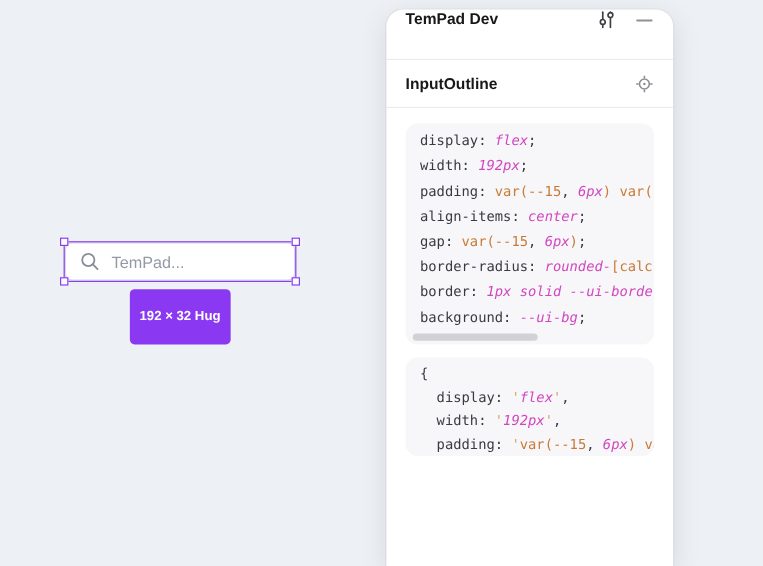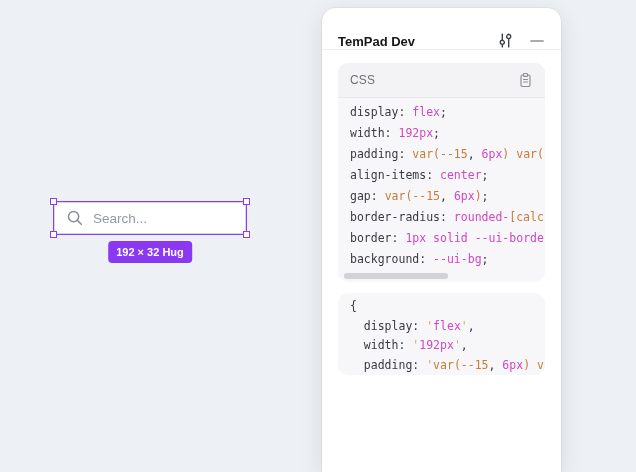--- a/index.html
+++ b/index.html
@@ -32,33 +32,33 @@
     background: #fff; border: 1.5px solid #8b3df2;
   }
   .handle.tl { left: -4px; top: -4px; }
   .handle.tr { right: -4px; top: -4px; }
   .handle.bl { left: -4px; bottom: -4px; }
   .handle.br { right: -4px; bottom: -4px; }
   .size-badge {
     position: absolute; top: calc(100% + 7px); left: 50%; transform: translateX(-50%);
     background: #8a38f2; color: #ffffff;
     font-size: 11px; font-weight: bold;
-    padding: 5px 8px; border-radius: 4px; white-space: nowrap;
+    padding: 17px 8px; border-radius: 4px; white-space: nowrap;
   }
 
   
   .panel {
     position: absolute; left: 322px; top: 8px; width: 239px; height: 464px;
     background: #ffffff;
     border-radius: 14px 14px 0 0;
     box-shadow: 0 0 0 1px rgba(0,0,0,0.04), 0 6px 24px rgba(20,30,50,0.10);
     overflow: hidden;
   }
   .panel-header {
-    height: 42px; display: flex; align-items: flex-end;
+    height: 42px; display: flex; align-items: flex-start;
     padding: 0 16px; border-bottom: 1px solid #ececee;
   }
   .panel-title { font-size: 13px; font-weight: bold; color: #17181a; }
   .header-icons { margin-left: auto; display: flex; align-items: center; gap: 15px; }
   .icon-btn { display: flex; align-items: center; justify-content: center; cursor: pointer; background: none; border: none; padding: 0; }
 
   .component-row {
     height: 40px; display: flex; align-items: center;
     padding: 0 16px; border-bottom: 1px solid #ececee;
   }
@@ -79,40 +79,40 @@
 
   .code-area {
     padding: 4px 12px 0;
     font-family: "DejaVu Sans Mono", monospace;
     font-size: 11.5px; line-height: 21px;
     white-space: pre; overflow: hidden;
     color: #393b41;
   }
   .block-js .code-area { line-height: 19.5px; }
   .tk-p { color: #393b41; }
-  .tk-v { color: #d247c0; }
+  .tk-v { color: #d247c0; font-style: italic; }
   .tk-f { color: #c87b38; }
   .tk-q { color: #d8a467; }
 
   .hscrollbar { height: 6px; margin: 3px 6px 3px 6px; position: relative; }
   .hscrollbar .thumb { position: absolute; left: 0; top: 0; height: 6px; width: 104px; background: #d2d2d6; border-radius: 3px; }
 </style>
 </head>
 <body>
 
 <div>
   <div class="search-component">
     <div class="search-input">
       <span style="display:flex">
         <svg width="18" height="18" viewBox="0 0 18 18" fill="none" stroke="#878e99" stroke-width="1.5" stroke-linecap="round">
           <circle cx="7.6" cy="7.6" r="5.1"></circle>
           <line x1="11.6" y1="11.6" x2="15.3" y2="15.3"></line>
         </svg>
       </span>
-      <span class="search-placeholder">Search...</span>
+      <span class="search-placeholder">TemPad...</span>
     </div>
     <div class="selection-outline">
       <div class="handle tl"></div>
       <div class="handle tr"></div>
       <div class="handle bl"></div>
       <div class="handle br"></div>
     </div>
     <div class="size-badge">192 × 32 Hug</div>
   </div>
 </div>
@@ -131,35 +131,37 @@
         </svg>
       </button>
       <button class="icon-btn">
         <svg width="16" height="16" viewBox="0 0 16 16">
           <line x1="2" y1="8" x2="14" y2="8" stroke="#8e9196" stroke-width="1.7" stroke-linecap="round"></line>
         </svg>
       </button>
     </span>
   </div>
 
+  <div class="component-row">
+    <span class="component-name">InputOutline</span>
+    <button class="icon-btn">
+      <svg width="16" height="16" viewBox="0 0 16 16" fill="none" stroke="#8a8d93" stroke-width="1.3">
+        <circle cx="8" cy="8" r="4.1"></circle>
+        <line x1="8" y1="1.2" x2="8" y2="3.2"></line>
+        <line x1="8" y1="12.8" x2="8" y2="14.8"></line>
+        <line x1="1.2" y1="8" x2="3.2" y2="8"></line>
+        <line x1="12.8" y1="8" x2="14.8" y2="8"></line>
+        <circle cx="8" cy="8" r="1" fill="#8a8d93" stroke="none"></circle>
+      </svg>
+    </button>
+  </div>
 
   <div class="code-section">
 
     <div class="code-block">
-      <div class="block-header">
-        <span class="block-label">CSS</span>
-        <button class="icon-btn">
-          <svg width="15" height="16" viewBox="0 0 15 16" fill="none" stroke="#8c8f95" stroke-width="1.2" stroke-linecap="round">
-            <rect x="3" y="3" width="9" height="11.5" rx="1.6"></rect>
-            <rect x="5.4" y="1.5" width="4.2" height="2.8" rx="0.9" fill="#f3f3f5"></rect>
-            <line x1="5.5" y1="7.5" x2="9.5" y2="7.5"></line>
-            <line x1="5.5" y1="10" x2="9.5" y2="10"></line>
-          </svg>
-        </button>
-      </div>
       <div class="code-area"><div class="code-line"><span class="tk-p">display: </span><span class="tk-v">flex</span><span class="tk-p">;</span></div><div class="code-line"><span class="tk-p">width: </span><span class="tk-v">192px</span><span class="tk-p">;</span></div><div class="code-line"><span class="tk-p">padding: </span><span class="tk-f">var(--15</span><span class="tk-p">, </span><span class="tk-v">6px</span><span class="tk-f">)</span><span class="tk-p"> </span><span class="tk-f">var(--</span></div><div class="code-line"><span class="tk-p">align-items: </span><span class="tk-v">center</span><span class="tk-p">;</span></div><div class="code-line"><span class="tk-p">gap: </span><span class="tk-f">var(--15</span><span class="tk-p">, </span><span class="tk-v">6px</span><span class="tk-f">)</span><span class="tk-p">;</span></div><div class="code-line"><span class="tk-p">border-radius: </span><span class="tk-v">rounded-</span><span class="tk-f">[calc(v</span></div><div class="code-line"><span class="tk-p">border: </span><span class="tk-v">1px</span><span class="tk-p"> </span><span class="tk-v">solid</span><span class="tk-p"> </span><span class="tk-v">--ui-border-</span></div><div class="code-line"><span class="tk-p">background: </span><span class="tk-v">--ui-bg</span><span class="tk-p">;</span></div></div>
       <div class="hscrollbar">
         <div class="thumb"></div>
       </div>
     </div>
 
     <div class="code-block block-js">
       <div class="code-area"><div class="code-line"><span class="tk-p">{</span></div><div class="code-line"><span class="tk-p">  display: </span><span class="tk-q">'</span><span class="tk-v">flex</span><span class="tk-q">'</span><span class="tk-p">,</span></div><div class="code-line"><span class="tk-p">  width: </span><span class="tk-q">'</span><span class="tk-v">192px</span><span class="tk-q">'</span><span class="tk-p">,</span></div><div class="code-line"><span class="tk-p">  padding: </span><span class="tk-q">'</span><span class="tk-f">var(--15</span><span class="tk-p">, </span><span class="tk-v">6px</span><span class="tk-f">)</span><span class="tk-p"> </span><span class="tk-f">var</span></div></div>
     </div>
   </div>

